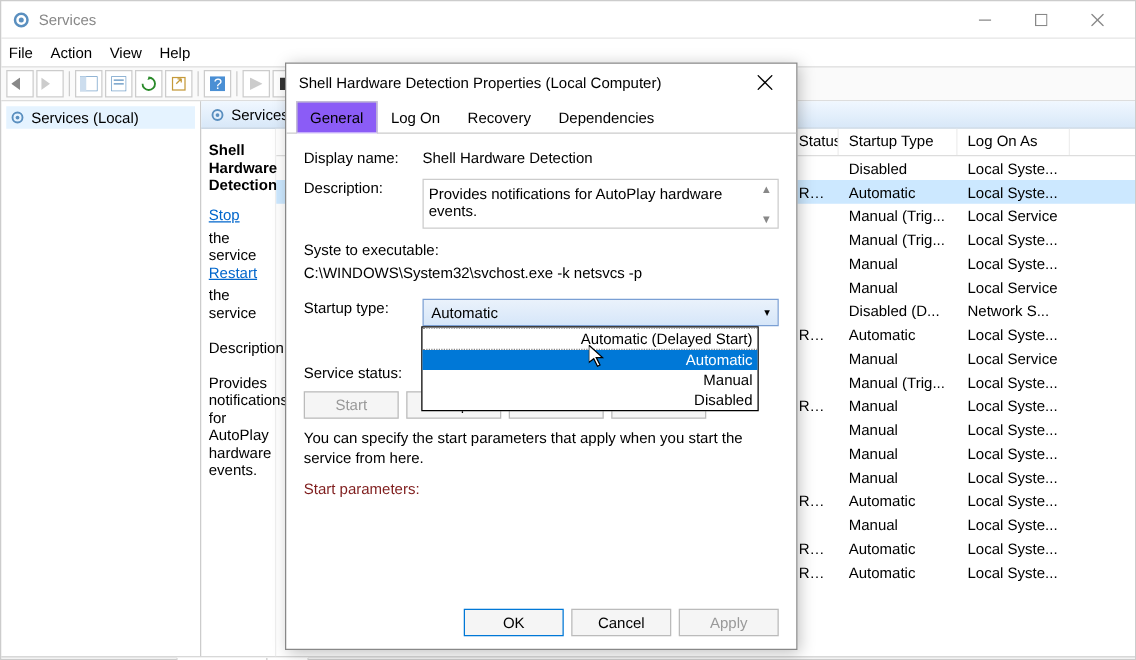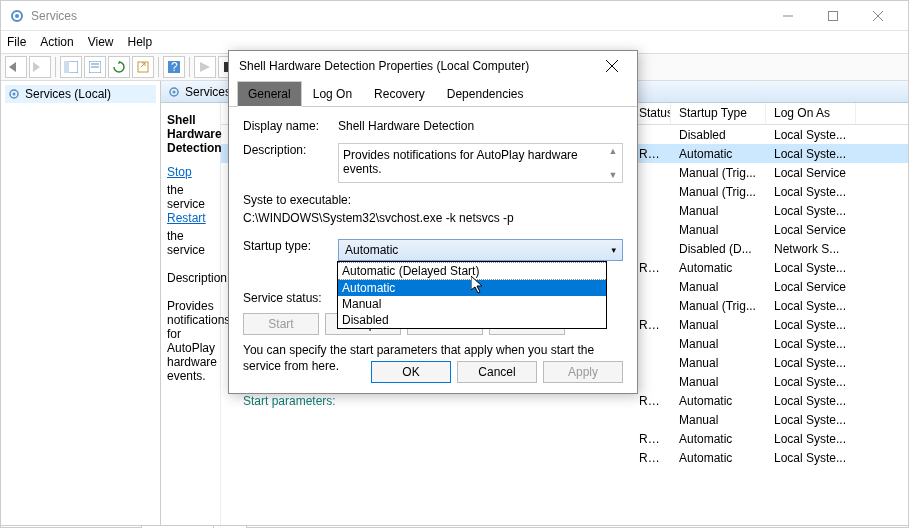--- a/index.html
+++ b/index.html
@@ -38,49 +38,49 @@
 .list-header { display: flex; height: 22px; border-bottom: 1px solid #ddd; background: #fff; }
 .list-header .col { padding: 3px 8px; border-right: 1px solid #eee; color: #000; } .col-status { width: 50px; } .col-startup { width: 95px; } .col-logon { width: 90px; }
 .list-row { display: flex; height: 19px; align-items: center; }
 .list-row.selected { background: #cce8ff; }
 .list-row .cell { padding: 1px 8px; white-space: nowrap; overflow: hidden; text-overflow: ellipsis; }
 
 .tabs-bottom { height: 22px; border-top: 1px solid #ccc; display: flex; padding-left: 140px; }
 .tab-b { border: 1px solid #ccc; border-top: none; padding: 2px 10px; background: #fff; border-radius: 0 0 4px 4px; margin-right: -1px; }
 
 
-.dialog { position: absolute; left: 228px; top: 50px; width: 410px; height: 344px; background: #fff; border: 1px solid #888; box-shadow: 2px 2px 12px rgba(0,0,0,0.25); z-index: 10; }
+.dialog { position: absolute; left: 228px; top: 50px; width: 410px; height: 470px; background: #fff; border: 1px solid #888; box-shadow: 2px 2px 12px rgba(0,0,0,0.25); z-index: 10; }
 .dlg-title { height: 30px; display: flex; align-items: center; padding: 0 10px; }
 .dlg-title span { flex: 1; }
 .dlg-close { width: 30px; height: 30px; display: flex; align-items: center; justify-content: center; cursor: pointer; }
 .dlg-tabs { display: flex; border-bottom: 1px solid #ccc; padding: 0 8px; }
 .dlg-tab { padding: 5px 10px; border: 1px solid transparent; border-bottom: none; }
-.dlg-tab.active { border-color: #ccc; background: #737373; border-bottom: 1px solid #fff; margin-bottom: -1px; }
+.dlg-tab.active { border-color: #ccc; background: #8b5cf6; border-bottom: 1px solid #fff; margin-bottom: -1px; }
 .dlg-body { padding: 12px 14px; }
 .form-row { display: flex; margin-bottom: 10px; align-items: flex-start; }
 .form-row .lbl { width: 95px; color: #000; }
 .form-row .val { flex: 1; }
 .desc-box { border: 1px solid #ccc; padding: 4px 20px 4px 4px; height: 40px; position: relative; }
 .desc-box .scroll-arrows { position: absolute; right: 2px; top: 2px; bottom: 2px; width: 14px; display: flex; flex-direction: column; justify-content: space-between; }
 .desc-box .scroll-arrows span { font-size: 9px; color: #888; text-align: center; }
 .select-box { border: 1px solid #7a9fd4; background: linear-gradient(#eaf2fb,#d6e6f9); height: 22px; display: flex; align-items: center; padding: 0 6px; position: relative; }
 .select-box .arrow { position: absolute; right: 6px; font-size: 9px; }
 .dropdown { position: absolute; left: 108px; top: 210px; width: 270px; border: 1px solid #000; background: #fff; z-index: 20; }
-.dropdown .opt { padding: 1px 4px; }
+.dropdown .opt { padding: 1px 4px; text-align: right; }
 .dropdown .opt.hover { background: #0078d7; color: #fff; }
 .dropdown .opt.dotted { border-top: 1px dotted #888; border-bottom: 1px dotted #888; }
 .cursor { position: absolute; left: 242px; top: 225px; z-index: 30; pointer-events: none; }
 
 .status-row { margin-top: 30px; display: flex; }
 .btn-row { display: flex; gap: 6px; margin: 8px 0; }
 .btn { width: 76px; height: 22px; border: 1px solid #bbb; background: #f5f5f5; display: flex; align-items: center; justify-content: center; }
 .btn.disabled { color: #999; }
 .btn.default { border: 1px solid #0078d7; }
 .note { margin: 8px 0; color: #000; line-height: 1.3; }
-.params-row { display: flex; margin-top: 20px; color: #0f766e; }
+.params-row { display: flex; margin-top: 10px; color: #7f1d1d; }
 .dlg-footer { position: absolute; bottom: 10px; right: 14px; display: flex; gap: 6px; }
 
 .gear svg { width: 100%; height: 100%; }
 </style>
 </head>
 <body>
 
 <div class="main-window">
   <div class="titlebar">
     <span class="gear"><svg viewBox="0 0 16 16">

